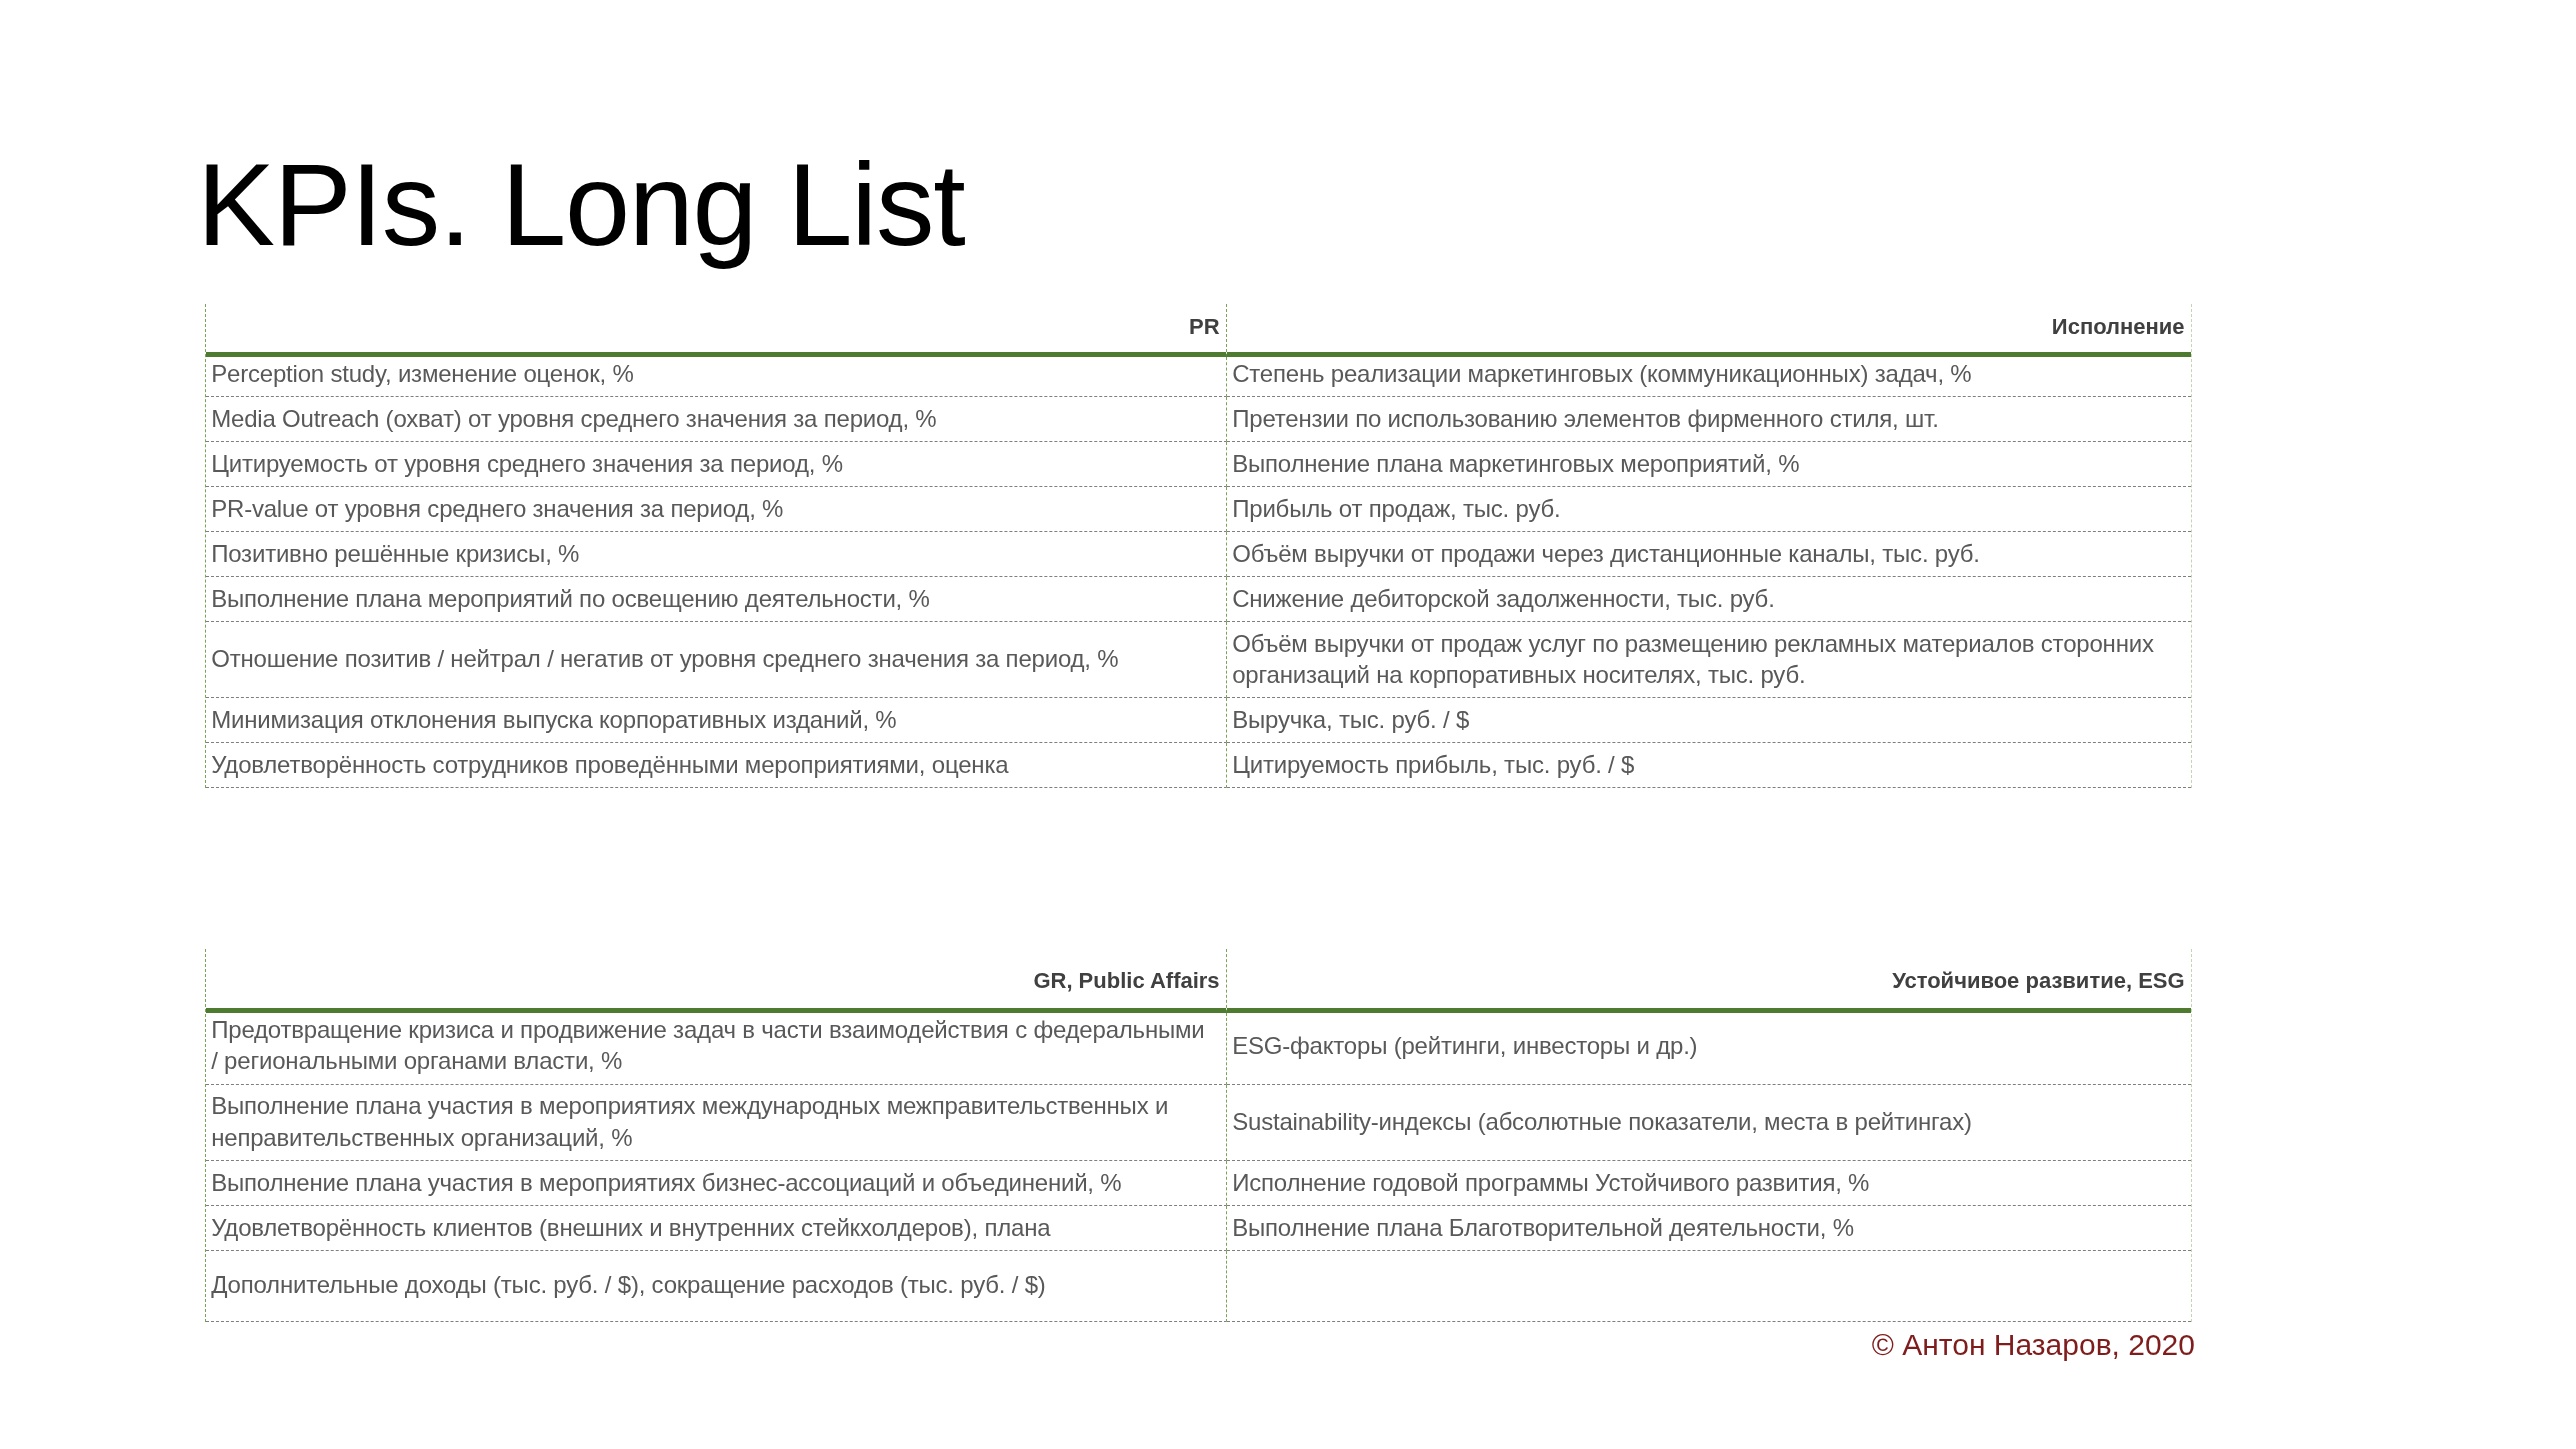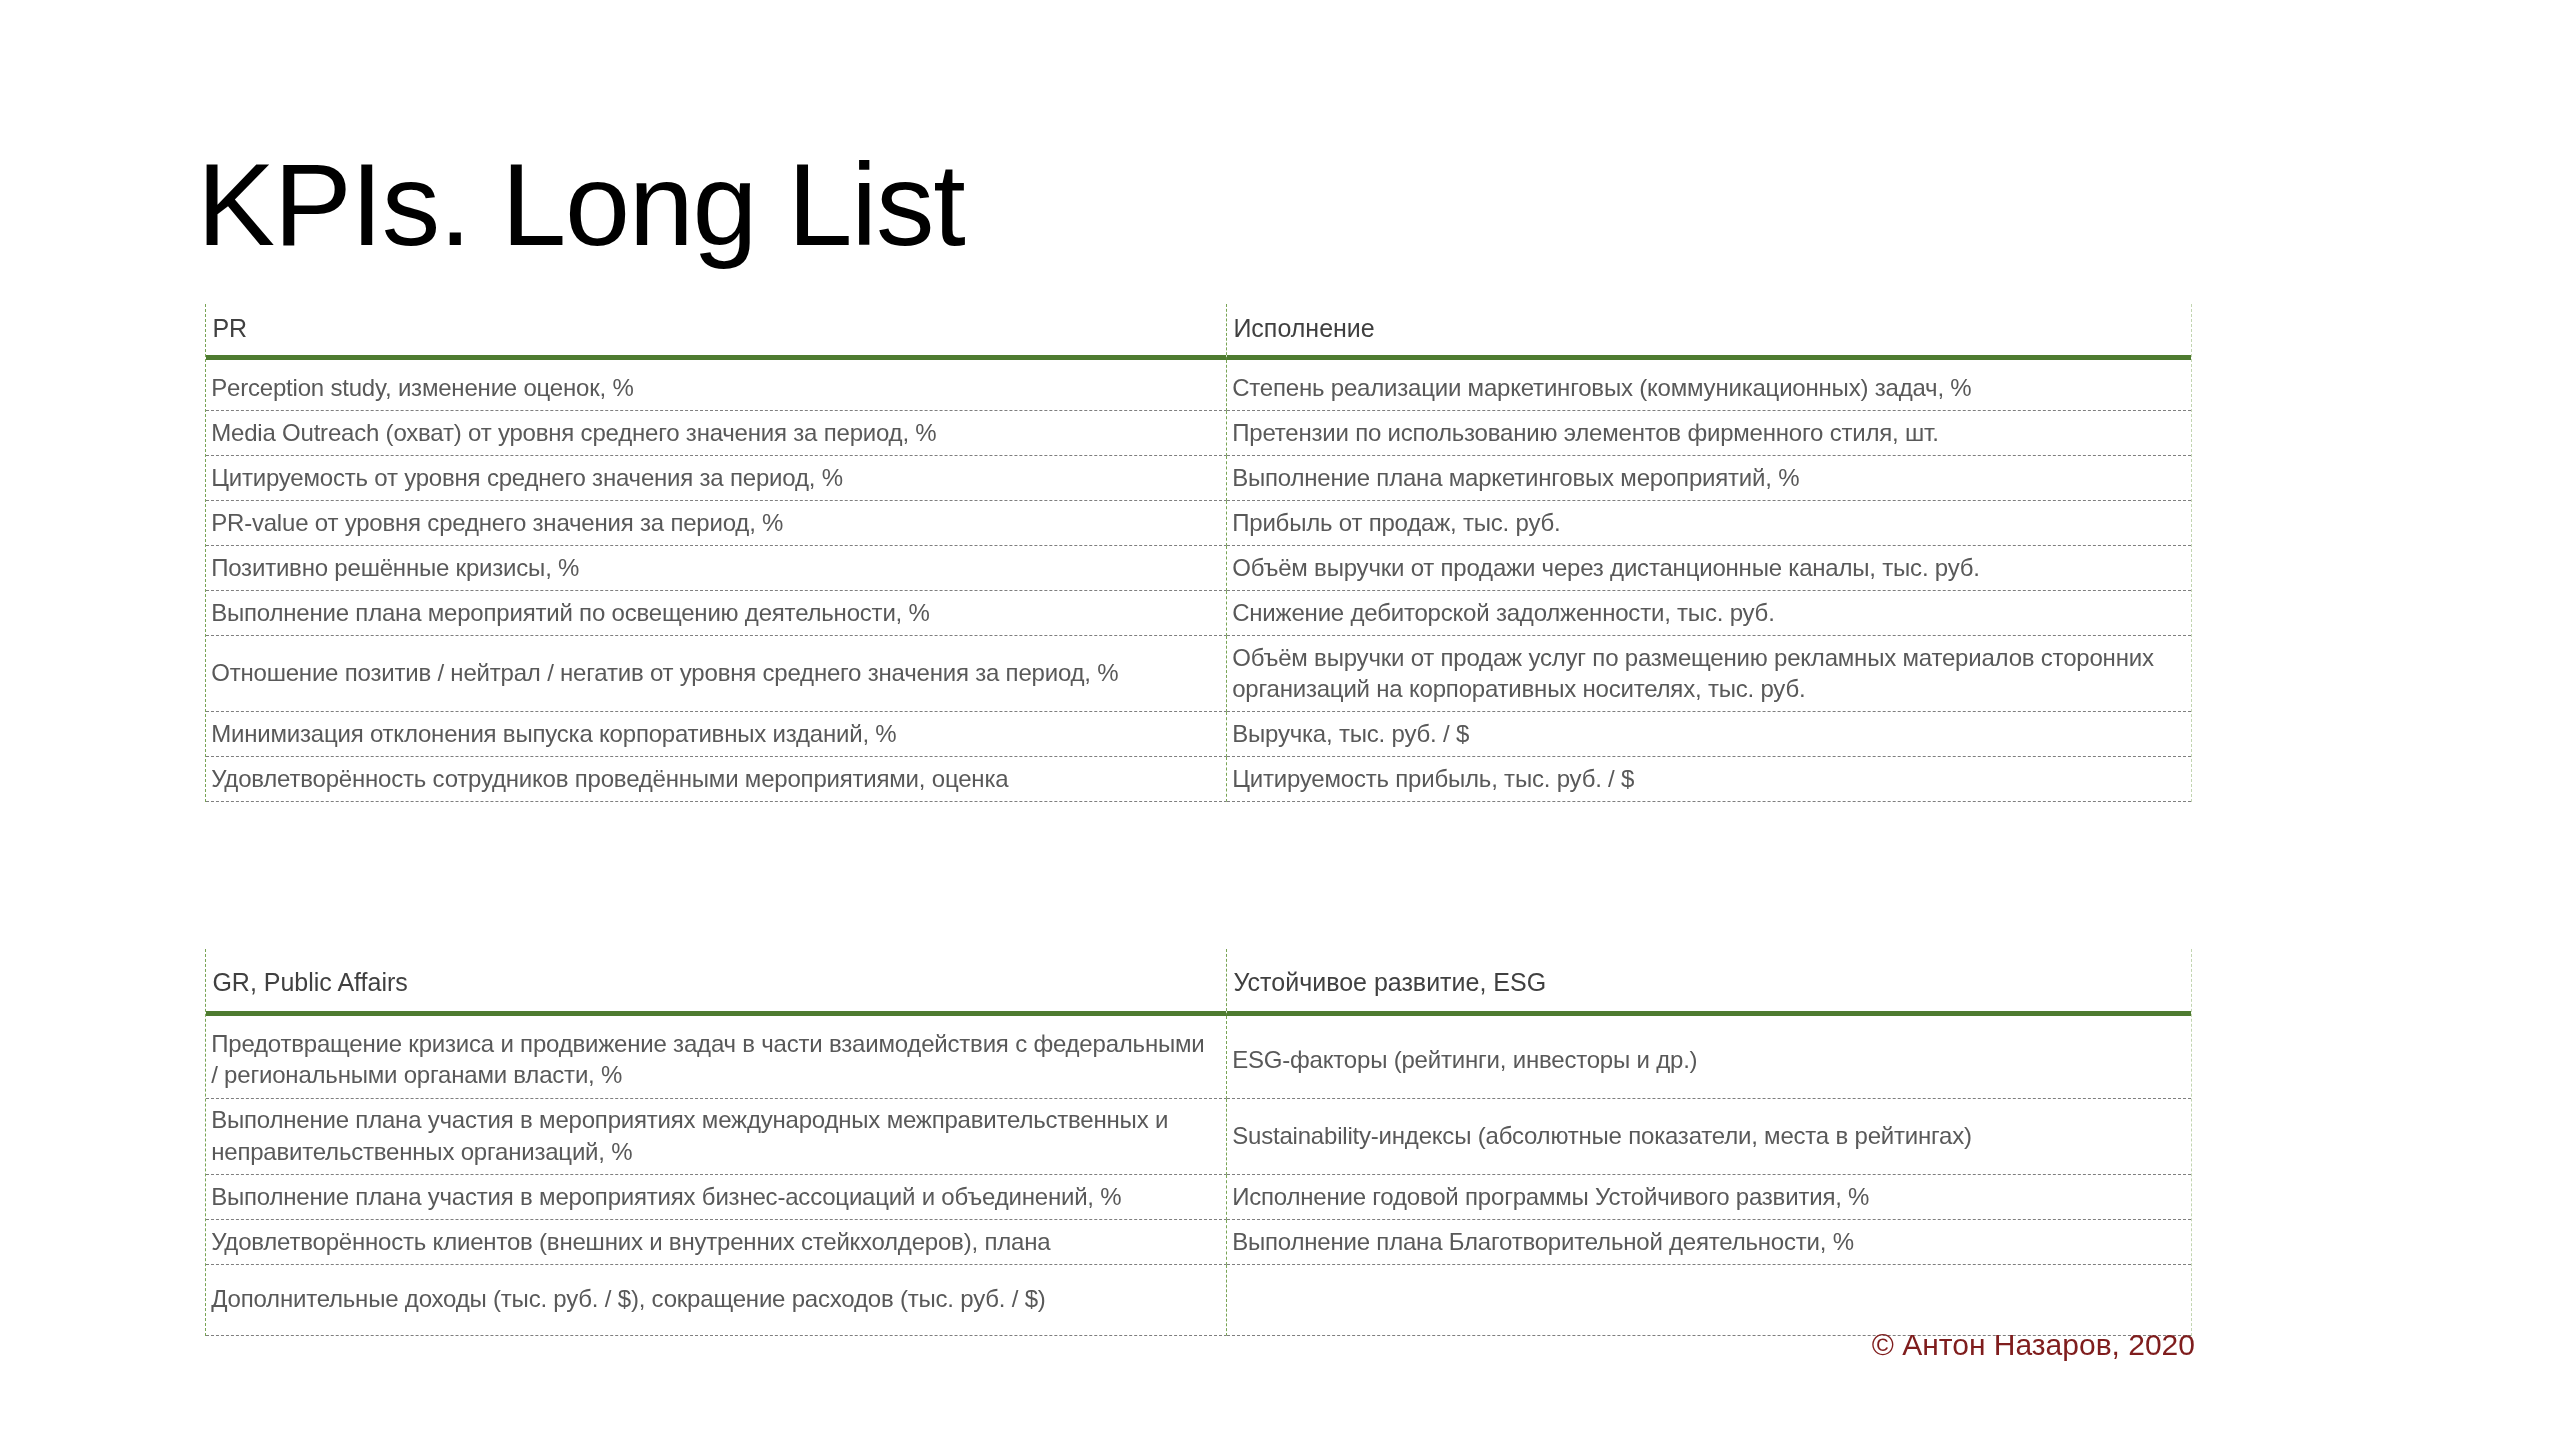--- a/index.html
+++ b/index.html
@@ -27,37 +27,37 @@
     border-collapse:separate;border-spacing:0;table-layout:fixed;
     border-left:1.9px dashed var(--grid-green);
     border-right:1.9px dashed var(--grid-green-faint);
   }
   #table-pr{top:304px;}
   #table-gr{top:949px;}
   col.c1{width:1021px;}
   col.c2{width:964px;}
 
   table.kpi th{
-    font-size:25px;font-weight:normal;color:var(--head-text);
-    text-align:left;vertical-align:middle;
+    font-size:22px;font-weight:bold;color:var(--head-text);
+    text-align:right;vertical-align:middle;
     padding:10.3px 6.4px 11.6px 6.4px;
     border-bottom:5.2px solid var(--accent-green);
   }
   #table-gr th{padding-top:19.3px;padding-bottom:14px;}
   table.kpi th:first-child{border-right:1.9px dashed var(--grid-green);}
 
   table.kpi td{
     font-size:24px;color:var(--body-text);line-height:1.3;
     letter-spacing:-0.2px;
     vertical-align:middle;text-align:left;
     padding:5.8px 9px 7px 5.2px;
     border-bottom:1.9px dashed var(--grid-gray);
   }
   table.kpi td:first-child{border-right:1.9px dashed var(--grid-green);}
-  table.kpi tbody tr:first-child td{padding-top:12px;}
+  table.kpi tbody tr:first-child td{padding-top:1px;}
   #table-gr tbody tr:last-child td{padding-top:18px;padding-bottom:20.6px;}
 
   .copyright{
     position:absolute;right:381px;top:1328px;
     font-size:30px;color:#7f1d1d;white-space:nowrap;
   }
 </style>
 </head>
 <body>
 

